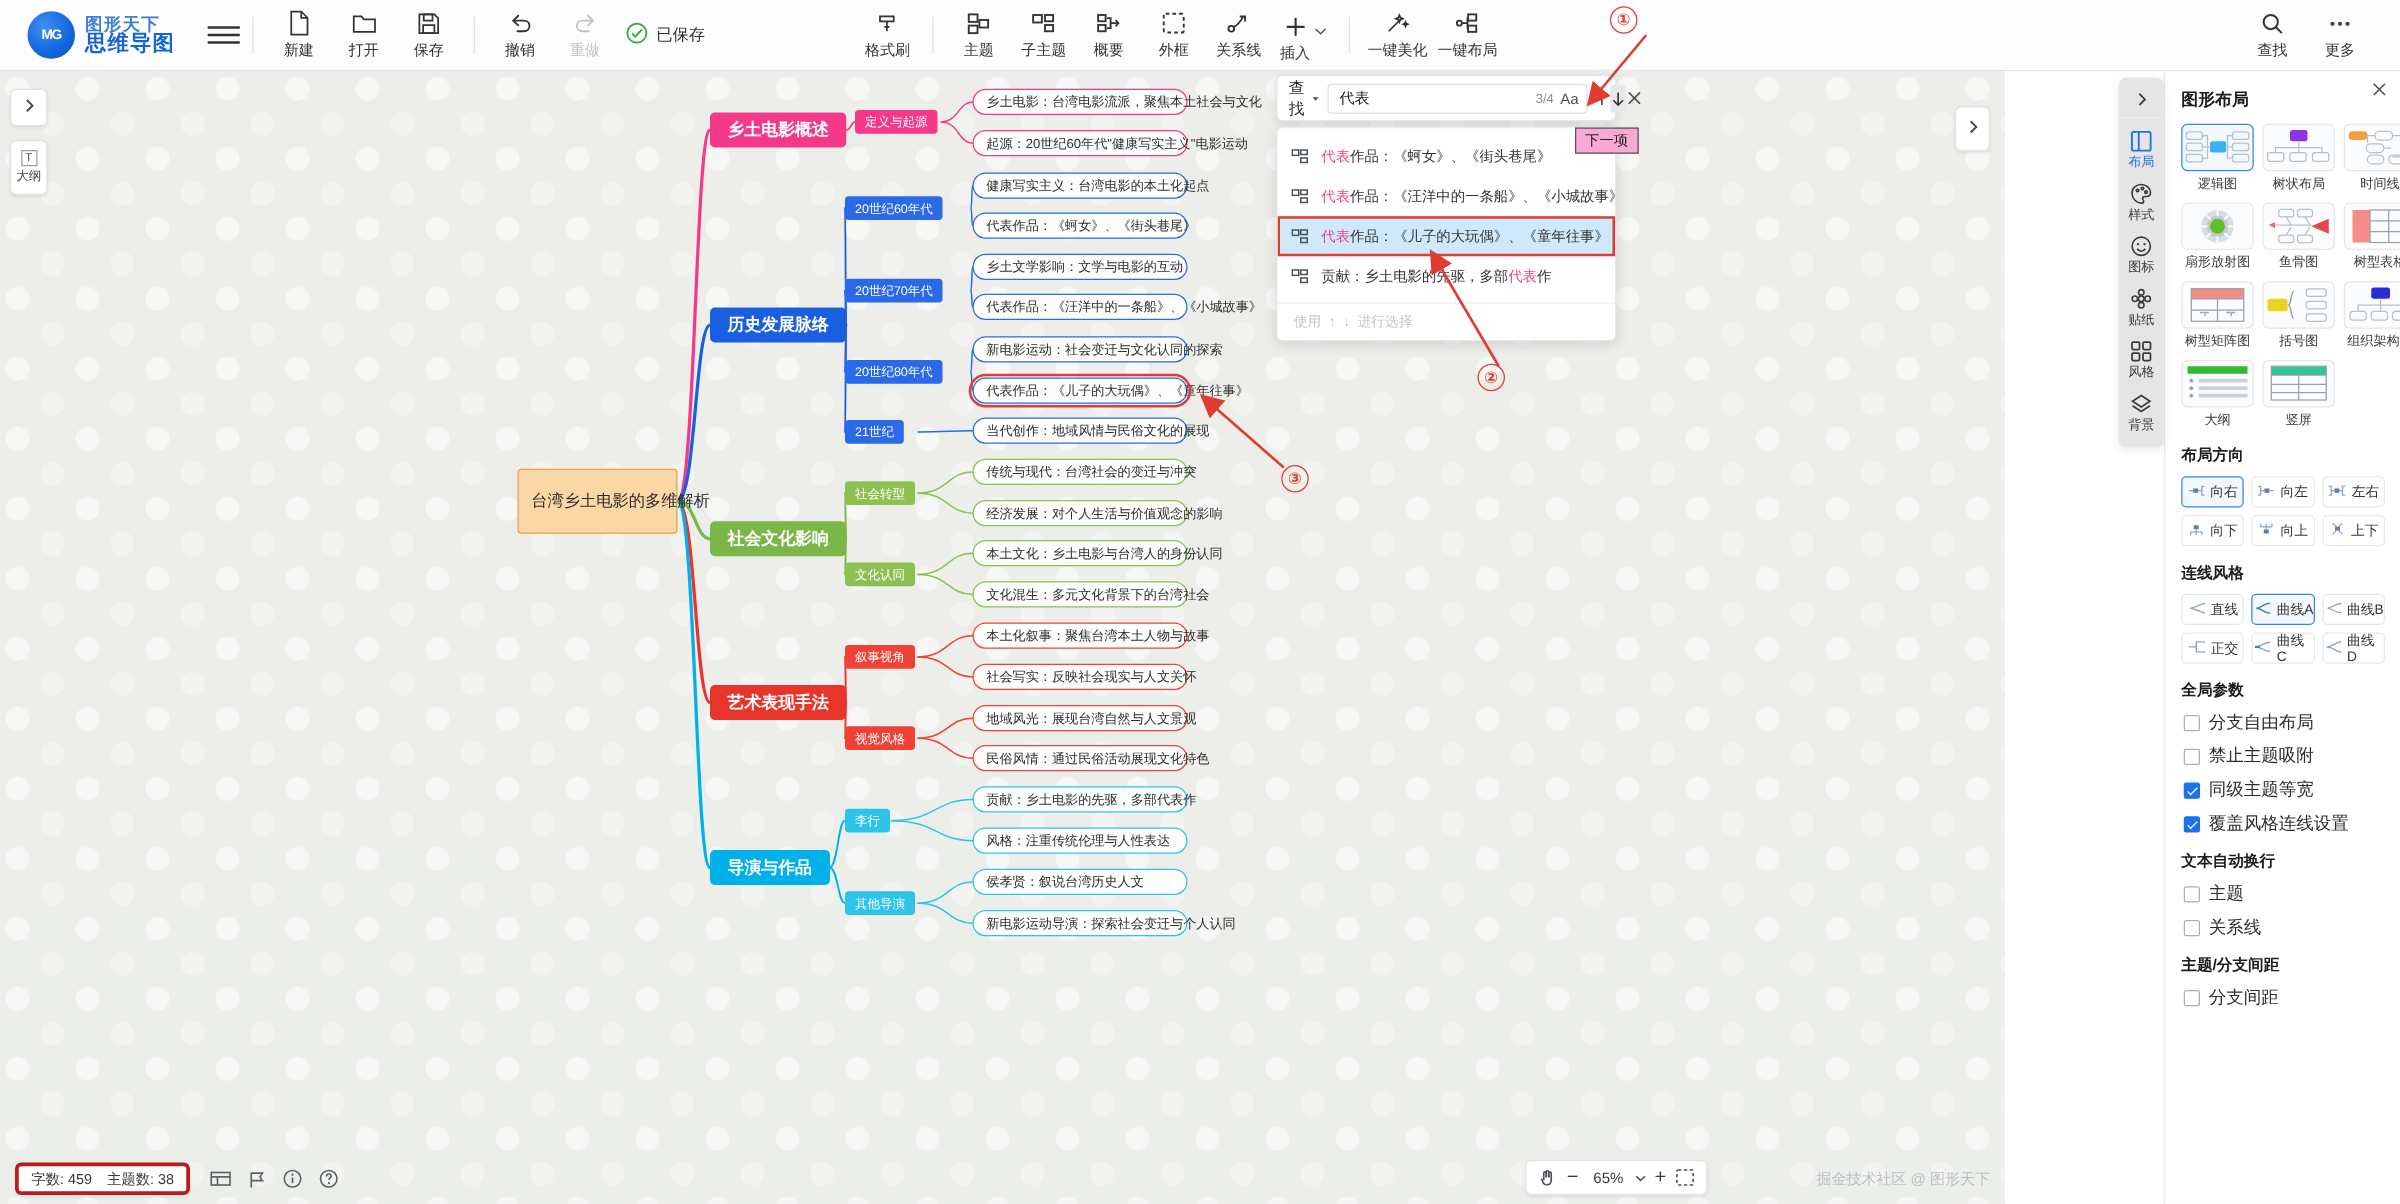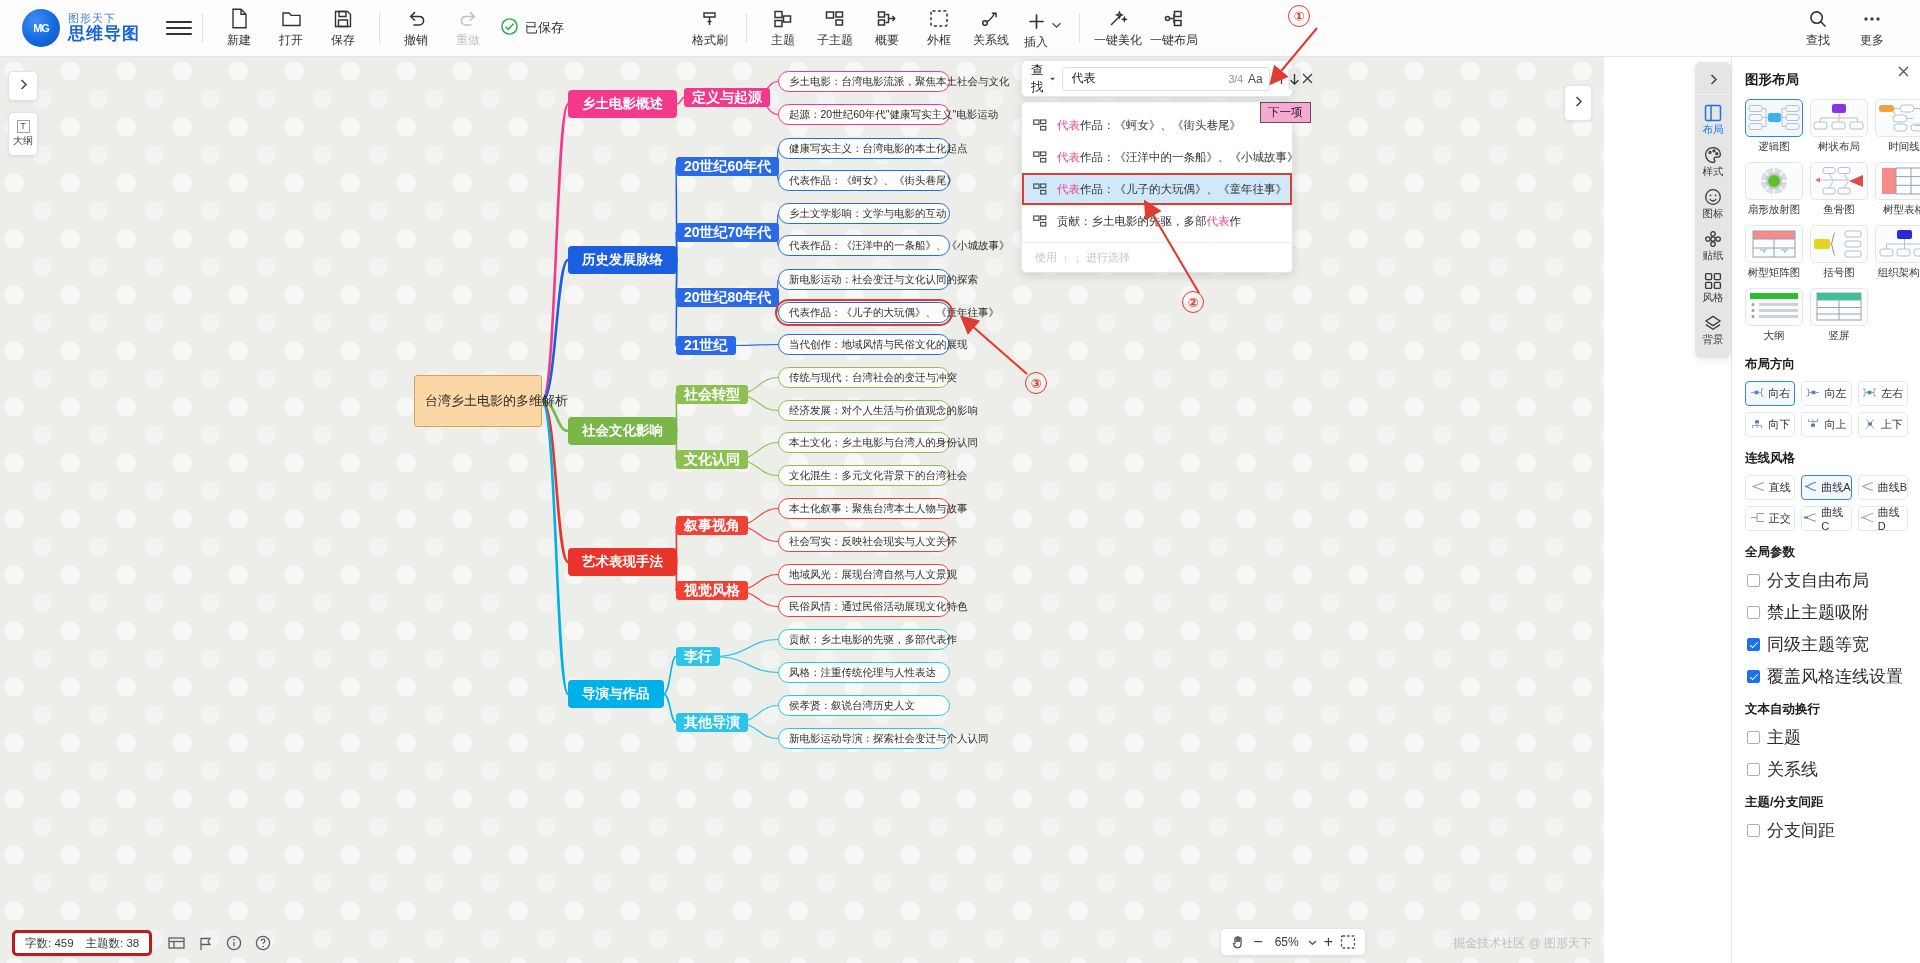--- a/index.html
+++ b/index.html
@@ -22,21 +22,21 @@
     width:38px; height:38px; border-radius:50%;
     background:radial-gradient(circle at 35% 32%, #3f8ef7 0%, #1468e0 55%, #0d52c0 100%);
     position:relative; flex:none;
   }
   .logo-mark:after{
     content:"MG"; position:absolute; left:0; right:0; top:50%;
     transform:translateY(-50%); text-align:center;
     font-size:11px; font-weight:bold; color:#fff; letter-spacing:-1px;
   }
   .logo-text { line-height:1.05; }
-  .logo-text .lt1 { font-size:11px; color:#3d7fd4; letter-spacing:1px; font-weight:normal;}
+  .logo-text .lt1 { font-size:14px; color:#3d7fd4; letter-spacing:1px; font-weight:bold;}
   .logo-text .lt2 { font-size:17px; color:#1565d8; font-weight:bold; letter-spacing:1px;}
 
   .hamburger { margin-left:26px; width:26px; height:26px; display:flex; flex-direction:column;
     justify-content:center; gap:4px; cursor:pointer; }
   .hamburger i { display:block; height:2px; background:#333; border-radius:1px; }
 
   .tb-sep { width:1px; height:30px; background:#e0e4e8; margin:0 10px; }
 
   .tb-btn {
     display:flex; flex-direction:column; align-items:center; justify-content:center;
@@ -97,21 +97,21 @@
     position:absolute; display:flex; align-items:center; justify-content:flex-start;
     white-space:nowrap; text-align:center;
   }
   .n-root {
     background:#fbd7a6; border:1.4px solid #e0a04f; color:#2b2b2b;
     border-radius:3px; font-size:13px; line-height:1.35; padding:6px 10px;
     width:128px; height:52px;
   }
   .n-main { color:#fff; font-weight:bold; font-size:13.5px; border-radius:4px;
     padding:6px 14px; height:28px; }
-  .n-sub { color:#fff; font-weight:bold; font-size:14px; border-radius:3px;
+  .n-sub { color:#fff; font-weight:normal; font-size:10px; border-radius:3px;
     padding:3px 8px; height:19px; }
   .n-leaf { background:rgba(255,255,255,.82); border-radius:11px; font-size:10.5px;
     padding:3px 10px; height:21px; color:#2d2d2d; }
   .n-leaf.hl { outline:2px solid #e03c31; outline-offset:1px; }
 
   
   #search-panel { position:absolute; left:1021px; top:60px; width:272px; z-index:40; }
   .search-bar {
     height:37px; background:#fff; border:1px solid #e3e6ea; border-radius:5px;
     display:flex; align-items:center; padding:0 6px 0 9px;
@@ -194,21 +194,21 @@
     font-size:11px; color:#333; cursor:pointer;
   }
   .opt-btn.active { border:1.4px solid #2f86e8; background:#f2f8fe; }
 
   .chk-row { display:flex; align-items:center; gap:7px; margin:0 0 9px 2px; cursor:pointer; }
   .chk { width:13px; height:13px; border:1px solid #a9b0b7; border-radius:2px; background:#fff;
     flex:none; position:relative; }
   .chk.on { background:#1a73e8; border-color:#1a73e8; }
   .chk.on:after { content:""; position:absolute; left:4px; top:1px; width:3px; height:7px;
     border:solid #fff; border-width:0 1.6px 1.6px 0; transform:rotate(45deg); }
-  .chk-lbl { font-size:17px; color:#2c2c2c; }
+  .chk-lbl { font-size:14px; color:#2c2c2c; }
 
   
   #statusbar {
     position:absolute; left:0; bottom:0; width:1604px; height:40px;
     display:flex; align-items:center; pointer-events:none;
   }
   .stat-pill {
     margin-left:12px; background:#fff; border:3px solid #b91c1c; border-radius:5px;
     height:26px; display:flex; align-items:center; padding:0 10px; font-size:11.5px;
     color:#3a3a3a; box-shadow:0 1px 3px rgba(0,0,0,.07); pointer-events:auto;

